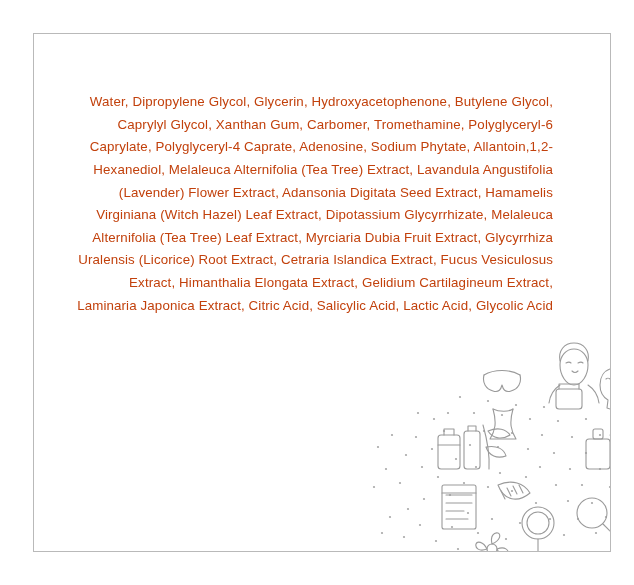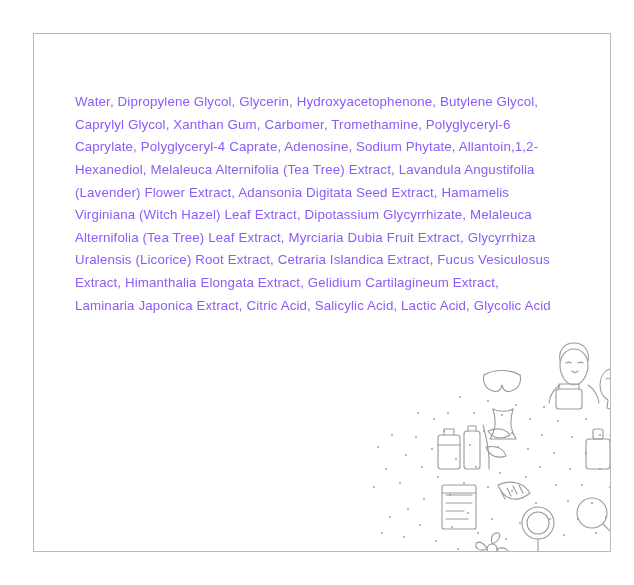--- a/index.html
+++ b/index.html
@@ -29,25 +29,25 @@
     border: 1px solid #b9b9b9;
     background: #ffffff;
     box-sizing: border-box;
     overflow: hidden;
   }
   .ingredients {
     position: absolute;
     left: 41px;
     top: 44px;
     width: 478px;
-    color: #8b5cf6;
+    color: #c2410c;
     font-size: 13.3px;
     line-height: 22.6px;
     letter-spacing: 0.01em;
-    text-align: left;
+    text-align: right;
     white-space: pre-wrap;
     word-break: normal;
   }
   .deco {
     position: absolute;
     right: -10px;
     bottom: -26px;
     width: 260px;
     height: 250px;
     pointer-events: none;

